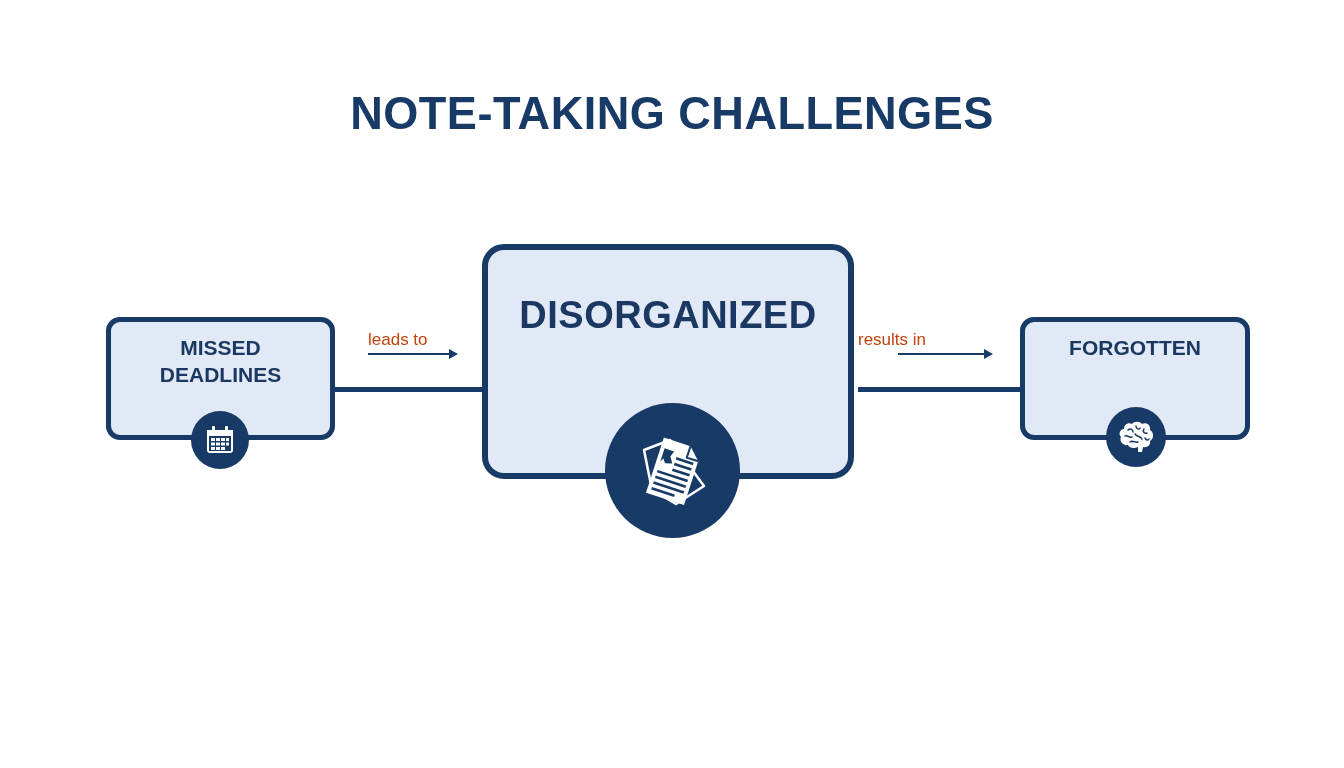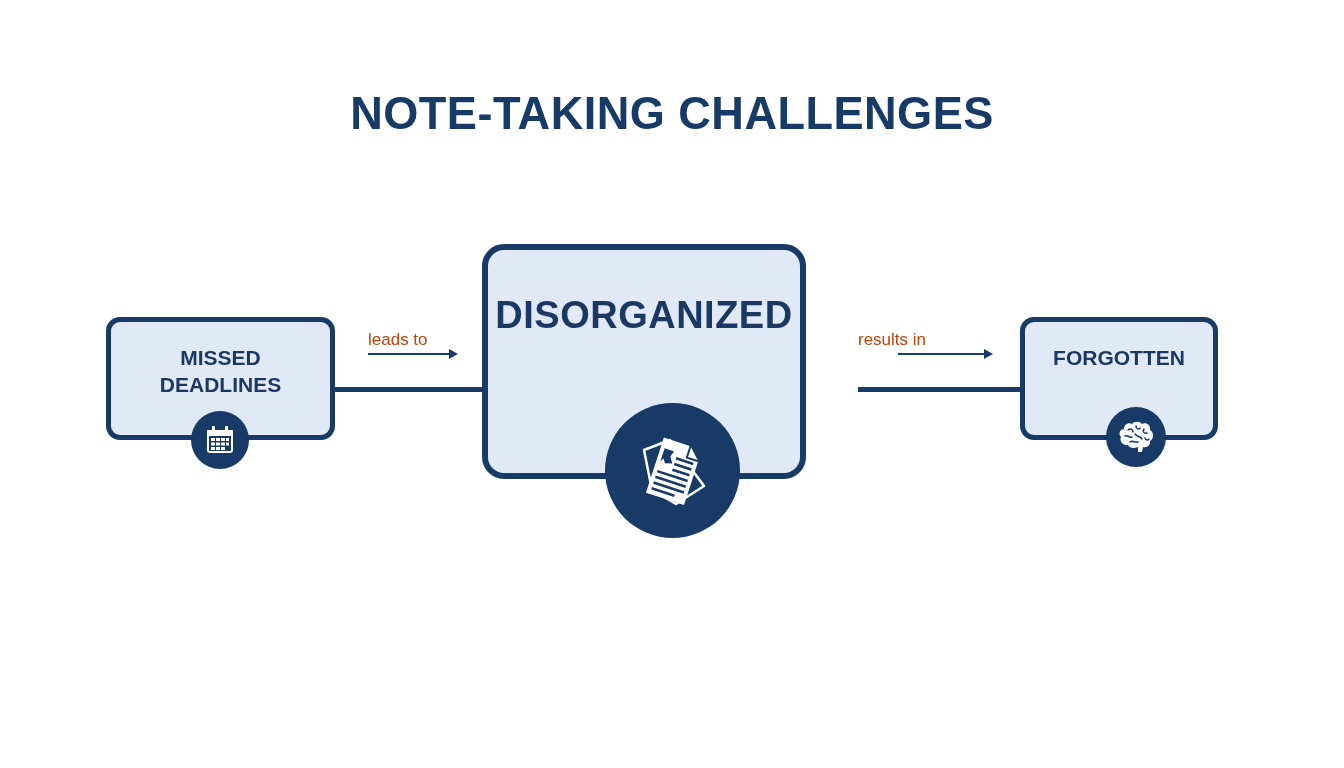--- a/index.html
+++ b/index.html
@@ -48,21 +48,21 @@
       font-weight: 700;
       color: #1a3861;
       text-transform: uppercase;
       line-height: 1.2;
     }
     .box-small {
       border-radius: 14px;
     }
     .box-small .label {
       font-size: 21px;
-      margin-top: 22px;
+      margin-top: 12px;
       line-height: 27px;
     }
     .box-large {
       border-radius: 22px;
       border-width: 6px;
     }
     .box-large .label {
       font-size: 38px;
       margin-top: 42px;
       line-height: 46px;
@@ -133,21 +133,21 @@
       <rect x="12" y="18.5" width="4" height="3"></rect>
       <rect x="17" y="18.5" width="4" height="3"></rect>
       <rect x="22" y="18.5" width="3" height="3"></rect>
       <rect x="7" y="23" width="4" height="3"></rect>
       <rect x="12" y="23" width="4" height="3"></rect>
       <rect x="17" y="23" width="4" height="3"></rect>
     </g>
   </svg>
 </div>
 
-<div class="box box-large" style="left:482px; top:244px; width:324px; height:235px;">
+<div class="box box-large" style="left:482px; top:244px; width:372px; height:235px;">
   <div class="label">
     <div>DISORGANIZED</div>
   </div>
 </div>
 <div class="badge" style="left:605px; top:403px; width:135px; height:135px;">
   <svg width="86" height="86" viewBox="0 0 86 86">
 
     <path d="M14 22 L40 12 L74 58 L46 76 L22 62 Z" fill="none" stroke="#ffffff" stroke-width="2.5" stroke-linejoin="round"></path>
 
     <g transform="rotate(18 43 43)">
@@ -160,21 +160,21 @@
         <line x1="42" y1="42" x2="60" y2="42"></line>
         <line x1="28" y1="48" x2="60" y2="48"></line>
         <line x1="28" y1="54" x2="60" y2="54"></line>
         <line x1="28" y1="60" x2="60" y2="60"></line>
         <line x1="28" y1="66" x2="52" y2="66"></line>
       </g>
     </g>
   </svg>
 </div>
 
-<div class="box box-small" style="left:1020px; top:317px; width:198px; height:123px;">
+<div class="box box-small" style="left:1020px; top:317px; width:230px; height:123px;">
   <div class="label">
     <div>FORGOTTEN</div>
   </div>
 </div>
 <div class="badge" style="left:1106px; top:407px; width:60px; height:60px;">
   <svg width="40" height="36" viewBox="0 0 40 36">
     <path d="M8 10 C8 5 13 3 16 5 C18 2 24 2 26 5 C30 3 35 6 34 11 C38 13 38 20 34 22 C35 26 31 29 27 28 L26 33 L22 33 L22 28 C18 30 13 29 12 26 C7 27 3 22 5 18 C2 15 4 10 8 10 Z" fill="#ffffff"></path>
     <g fill="none" stroke="#173a66" stroke-width="1.5" stroke-linecap="round">
       <path d="M12 11 C14 9 17 10 17 13"></path>
       <path d="M20 7 C20 10 23 11 24 9"></path>

